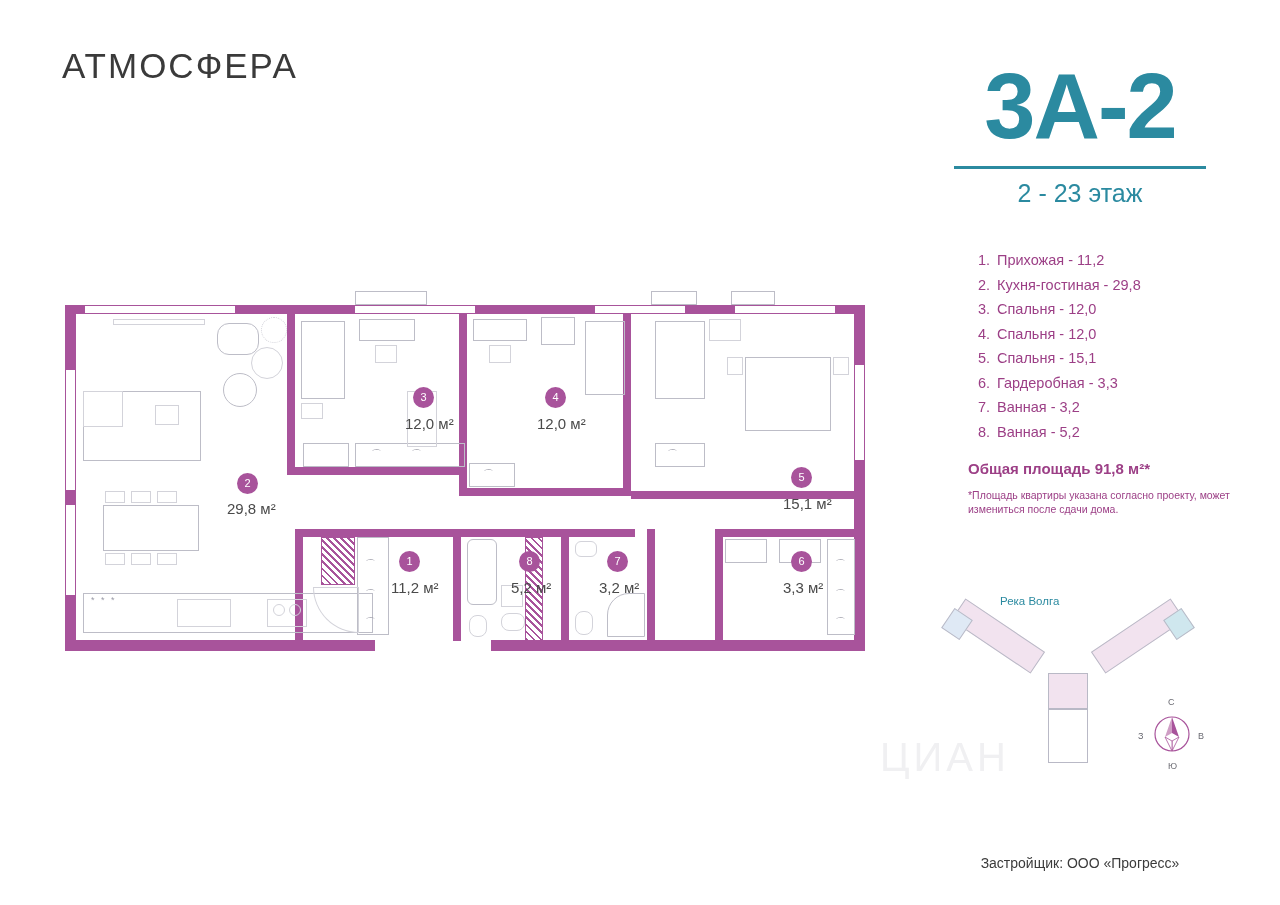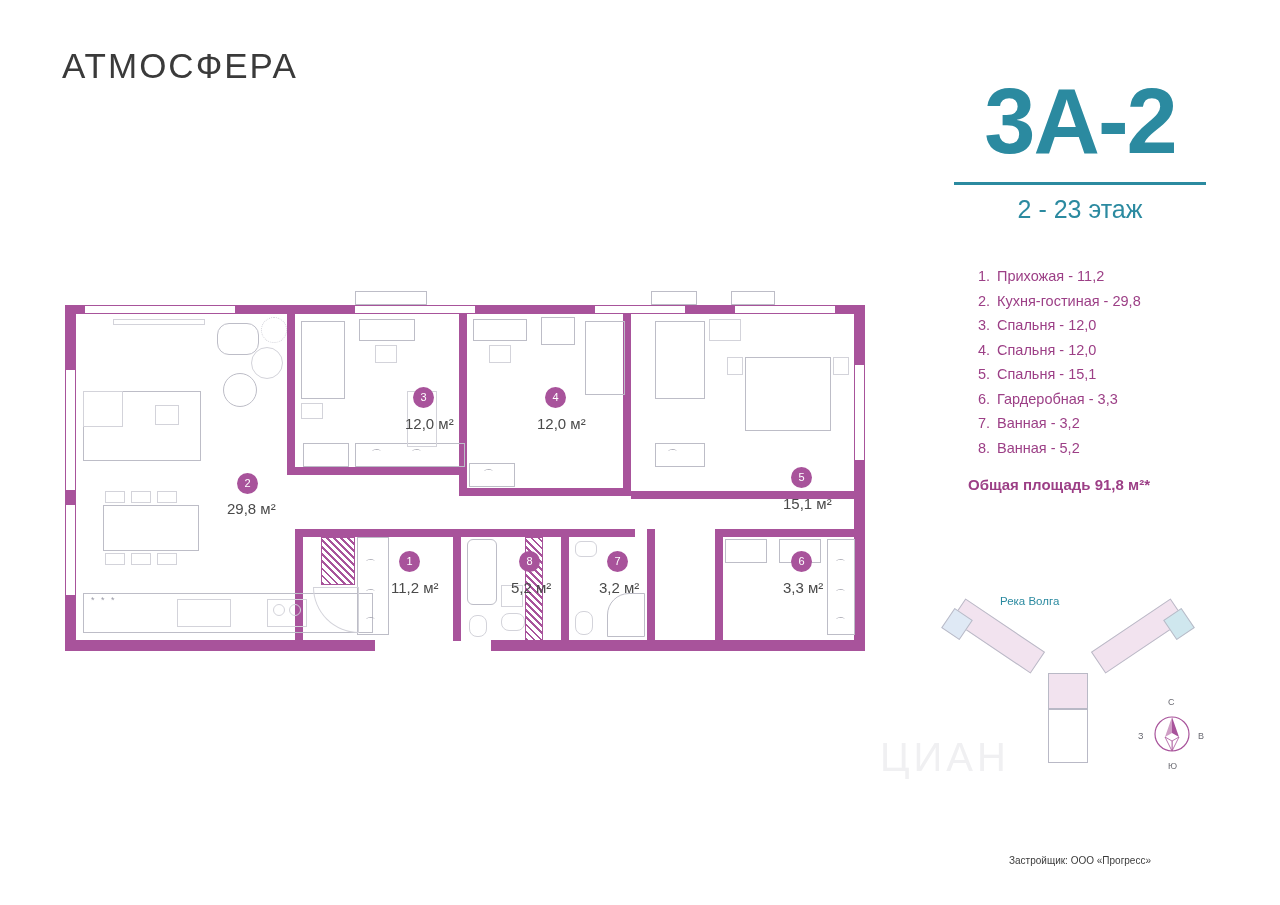--- a/index.html
+++ b/index.html
@@ -14,21 +14,21 @@
   #logo {
     position:absolute; left:62px; top:46px;
     font-size:35px; letter-spacing:2px; font-weight:400;
     color:#3a3a3a; font-family:"Liberation Sans", sans-serif;
   }
 
   
   #right-panel { position:absolute; left:930px; top:60px; width:300px; }
   #plan-code {
     font-size:92px; line-height:92px; font-weight:700; color:#2b8aa0;
-    letter-spacing:-2px; text-align:center; margin:15px;
+    letter-spacing:-2px; text-align:center; margin:0;
   }
   #code-rule { height:3px; background:#2b8aa0; width:252px; margin:14px auto 0 auto; }
   #floors { text-align:center; font-size:25px; color:#2b8aa0; margin-top:10px; }
 
   #rooms-list { margin-top:44px; padding-left:38px; }
   .room-row { display:flex; font-size:14.5px; color:#9c3f86; margin-bottom:8.5px; }
   .room-num { width:22px; text-align:right; margin-right:7px; }
   .room-name { white-space:nowrap; }
 
   #total-area {
@@ -43,21 +43,21 @@
   
   #site-plan { position:absolute; left:940px; top:585px; width:290px; height:230px; }
   #river-label { position:absolute; left:60px; top:10px; font-size:11.5px; color:#2b8aa0; }
   #house-label { position:absolute; left:0; top:200px; width:290px; text-align:center;
                  font-size:14.5px; color:#3b3b3b; }
   .blk { position:absolute; border:1px solid #b9b9c6; }
   .compass { position:absolute; left:205px; top:122px; width:54px; height:54px; }
 
   #developer {
     position:absolute; left:930px; top:855px; width:300px; text-align:center;
-    font-size:10px; color:#3b3b3b;
+    font-size:14px; color:#3b3b3b;
   }
 
   
   #floorplan { position:absolute; left:55px; top:295px; width:810px; height:370px; }
   .wall { position:absolute; background:#a8539b; }
   .lite { position:absolute; border:1px solid #bdbdc7; }
   .lite2 { position:absolute; border:1px solid #d3d3da; }
   .win { position:absolute; background:#ffffff; border-top:1px solid #a8539b; border-bottom:1px solid #a8539b; }
 
   .badge {
@@ -120,20 +120,21 @@
       <span class="room-num">7.</span>
       <span class="room-name">Ванная - 3,2</span>
     </div>
     <div class="room-row">
       <span class="room-num">8.</span>
       <span class="room-name">Ванная - 5,2</span>
     </div>
   </div>
 
   <div id="total-area">Общая площадь 91,8 м²*</div>
+  <div id="note">*Площадь квартиры указана согласно проекту, может измениться после сдачи дома.</div>
 </div>
 
 <div id="site-plan">
   <div id="river-label">Река Волга</div>
 
   <div class="blk" style="left:10px; top:38px; width:96px; height:26px; transform:rotate(34deg); background:#f2e3ef;"></div>
   <div class="blk" style="left:6px; top:27px; width:22px; height:24px; transform:rotate(34deg); background:#dfe9f5;"></div>
 
   <div class="blk" style="left:150px; top:38px; width:96px; height:26px; transform:rotate(-34deg); background:#f2e3ef;"></div>
   <div class="blk" style="left:228px; top:27px; width:22px; height:24px; transform:rotate(-34deg); background:#cfe7ee;"></div>

